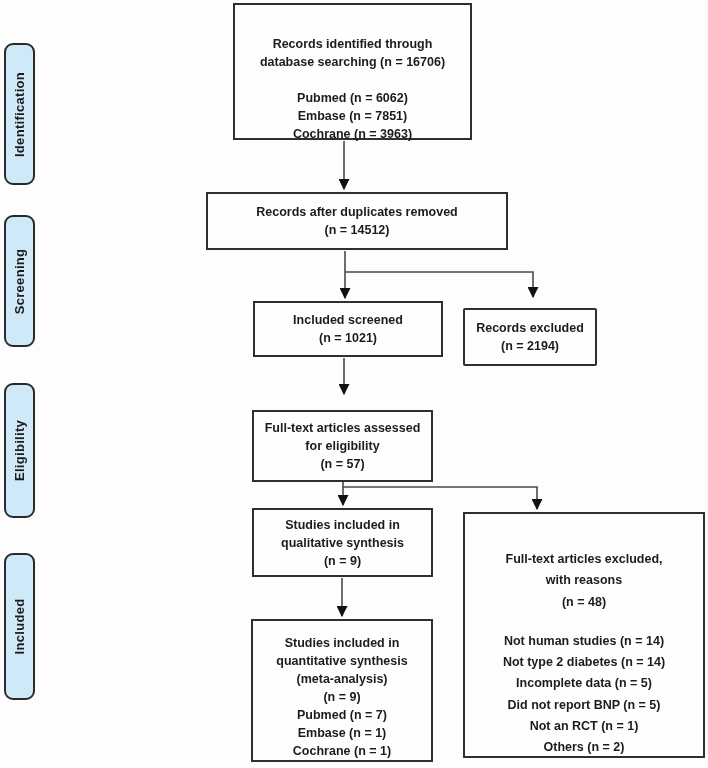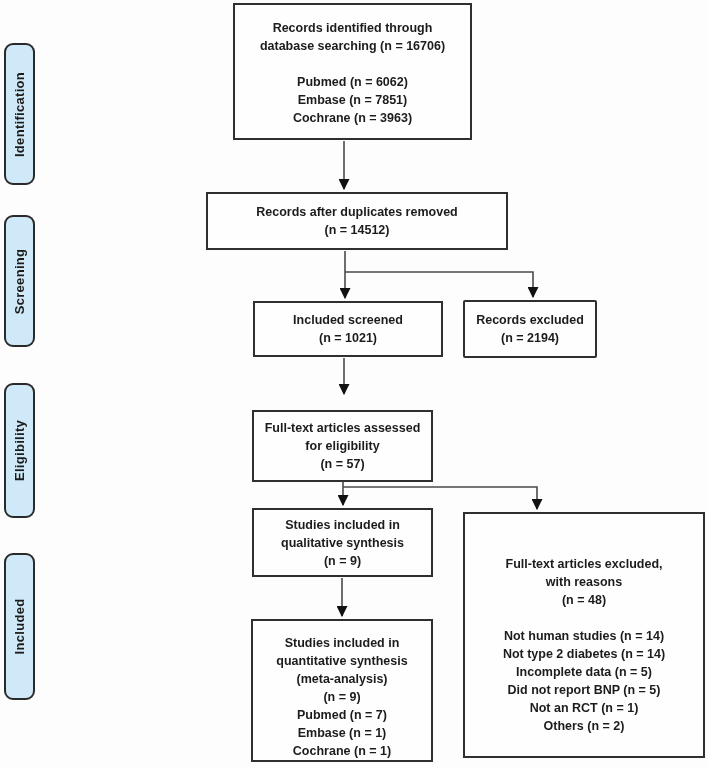--- a/index.html
+++ b/index.html
@@ -55,27 +55,27 @@
     display: flex;
     flex-direction: column;
     align-items: center;
     justify-content: center;
     text-align: center;
     font-size: 12.5px;
     font-weight: 700;
     line-height: 18px;
   }
   .fbox div { width: 100%; }
-  #box-identified        { left: 233px; top: 3px;   width: 239px; height: 137px; justify-content: flex-start; padding-top: 14px; }
+  #box-identified        { left: 233px; top: 3px;   width: 239px; height: 137px; justify-content: flex-start; padding-top: 30px; }
   #box-duplicates        { left: 194px; top: 192px; width: 302px; height: 58px; margin-left: 12px; }
   #box-screened          { left: 253px; top: 301px; width: 190px; height: 56px; }
-  #box-excluded          { left: 463px; top: 300px; width: 134px; height: 58px; border-radius: 2px; align-items: flex-end; }
+  #box-excluded          { left: 463px; top: 308px; width: 134px; height: 58px; border-radius: 2px; align-items: flex-end; }
   #box-assessed          { left: 252px; top: 410px; width: 181px; height: 72px; }
   #box-qualitative       { left: 252px; top: 508px; width: 181px; height: 69px; }
-  #box-fulltext-excluded { left: 463px; top: 512px; width: 242px; height: 246px; justify-content: center; padding-top: 20px; }
+  #box-fulltext-excluded { left: 463px; top: 512px; width: 242px; height: 246px; justify-content: space-between; padding-top: 36px; }
   #box-quantitative      { left: 251px; top: 619px; width: 182px; height: 143px; justify-content: flex-start; padding-top: 13px; }
   .gap-above { margin-top: 18px; }
 
   
   #connectors {
     position: absolute;
     top: 0; left: 0;
     width: 708px; height: 768px;
     pointer-events: none;
   }

